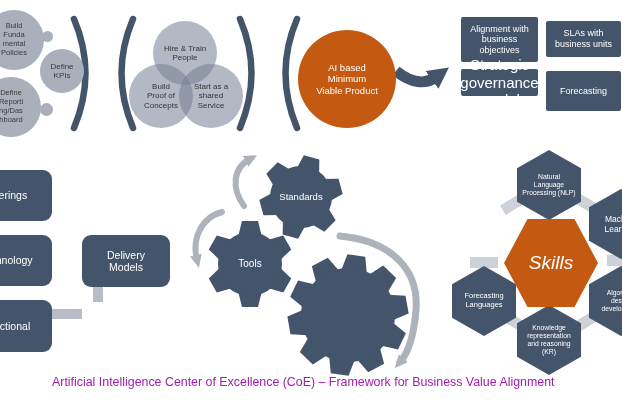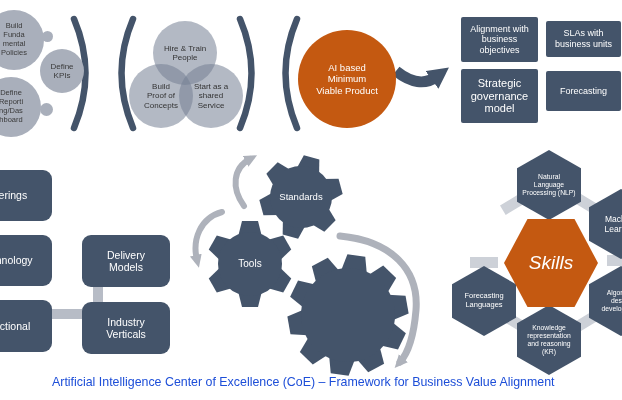--- a/index.html
+++ b/index.html
@@ -14,21 +14,21 @@
   .gray-solid{background:#A9AFBB;color:#3a3a3a;}
   .venn{background:rgba(117,128,148,0.55);color:#333;}
   .slate{background:#44546A;color:#fff;}
   .orange{background:#C45911;color:#fff;}
   .sqbox{border-radius:2px;}
   .rbox{border-radius:9px;}
   .hex{clip-path:polygon(50% 0%,100% 26%,100% 74%,50% 100%,0% 74%,0% 26%);}
   .hexwide{clip-path:polygon(0% 50%,25% 0%,75% 0%,100% 50%,75% 100%,25% 100%);font-style:italic;}
   .conn{background:#B7BCC6;}
   .hexconn{background:#CDD1D8;}
-  .caption{color:#1d4ed8;font-size:12.4px;white-space:nowrap;}
+  .caption{color:#a21caf;font-size:12.4px;white-space:nowrap;}
   svg{position:absolute;left:0;top:0;}
 </style>
 </head>
 <body>
 
 <div id="canvas">
 
   <svg width="622" height="400" viewBox="0 0 622 400">
     <defs>
       <marker id="mGray" markerUnits="userSpaceOnUse" markerWidth="16" markerHeight="16" refX="5" refY="6" orient="auto">
@@ -111,34 +111,32 @@
 
   <div class="abs circle orange txt" style="left:298px;top:30px;width:98px;height:98px;font-size:9.5px;">AI based
 Minimum
 Viable Product</div>
 
   <div class="abs slate sqbox txt" style="left:546px;top:21px;width:75px;height:36px;font-size:9px;">SLAs with
 business units</div>
   <div class="abs slate sqbox txt" style="left:461px;top:17px;width:77px;height:45px;font-size:9px;">Alignment with
 business
 objectives</div>
-  <div class="abs slate sqbox txt" style="left:461px;top:69px;width:77px;height:54px;font-size:11px;">Strategic
+  <div class="abs slate sqbox txt" style="left:461px;top:69px;width:77px;height:27px;font-size:15px;">Strategic
 governance
 model</div>
   <div class="abs slate sqbox txt" style="left:546px;top:71px;width:75px;height:40px;font-size:9px;">Forecasting</div>
 
   <div class="abs conn" style="left:93px;top:287px;width:10px;height:15px;"></div>
   <div class="abs conn" style="left:52px;top:309px;width:30px;height:10px;"></div>
   <div class="abs slate rbox txt" style="left:-40px;top:170px;width:92px;height:51px;font-size:10.5px;">Offerings</div>
   <div class="abs slate rbox txt" style="left:-40px;top:235px;width:92px;height:51px;font-size:10.5px;">Technology</div>
   <div class="abs slate rbox txt" style="left:-40px;top:300px;width:92px;height:52px;font-size:10.5px;">Functional</div>
   <div class="abs slate rbox txt" style="left:82px;top:235px;width:88px;height:52px;font-size:10.5px;">Delivery
 Models</div>
-  <div class="abs slate rbox txt" style="left:82px;top:302px;width:88px;height:52px;font-size:10.5px;">Industry
-Verticals</div>
 
   <div class="abs txt" style="left:261px;top:182px;width:80px;height:30px;color:#fff;font-size:9.5px;text-align:right;">Standards</div>
   <div class="abs txt" style="left:210px;top:249px;width:80px;height:30px;color:#fff;font-size:10px;">Tools</div>
 
   <div class="abs hexconn" style="left:501px;top:198px;width:26px;height:11px;transform:rotate(-31deg);"></div>
   <div class="abs hexconn" style="left:573px;top:198px;width:26px;height:11px;transform:rotate(31deg);"></div>
   <div class="abs hexconn" style="left:470px;top:257px;width:28px;height:11px;"></div>
   <div class="abs hexconn" style="left:607px;top:255px;width:28px;height:11px;"></div>
   <div class="abs hexconn" style="left:501px;top:316px;width:26px;height:11px;transform:rotate(31deg);"></div>
   <div class="abs hexconn" style="left:573px;top:316px;width:26px;height:11px;transform:rotate(-31deg);"></div>

